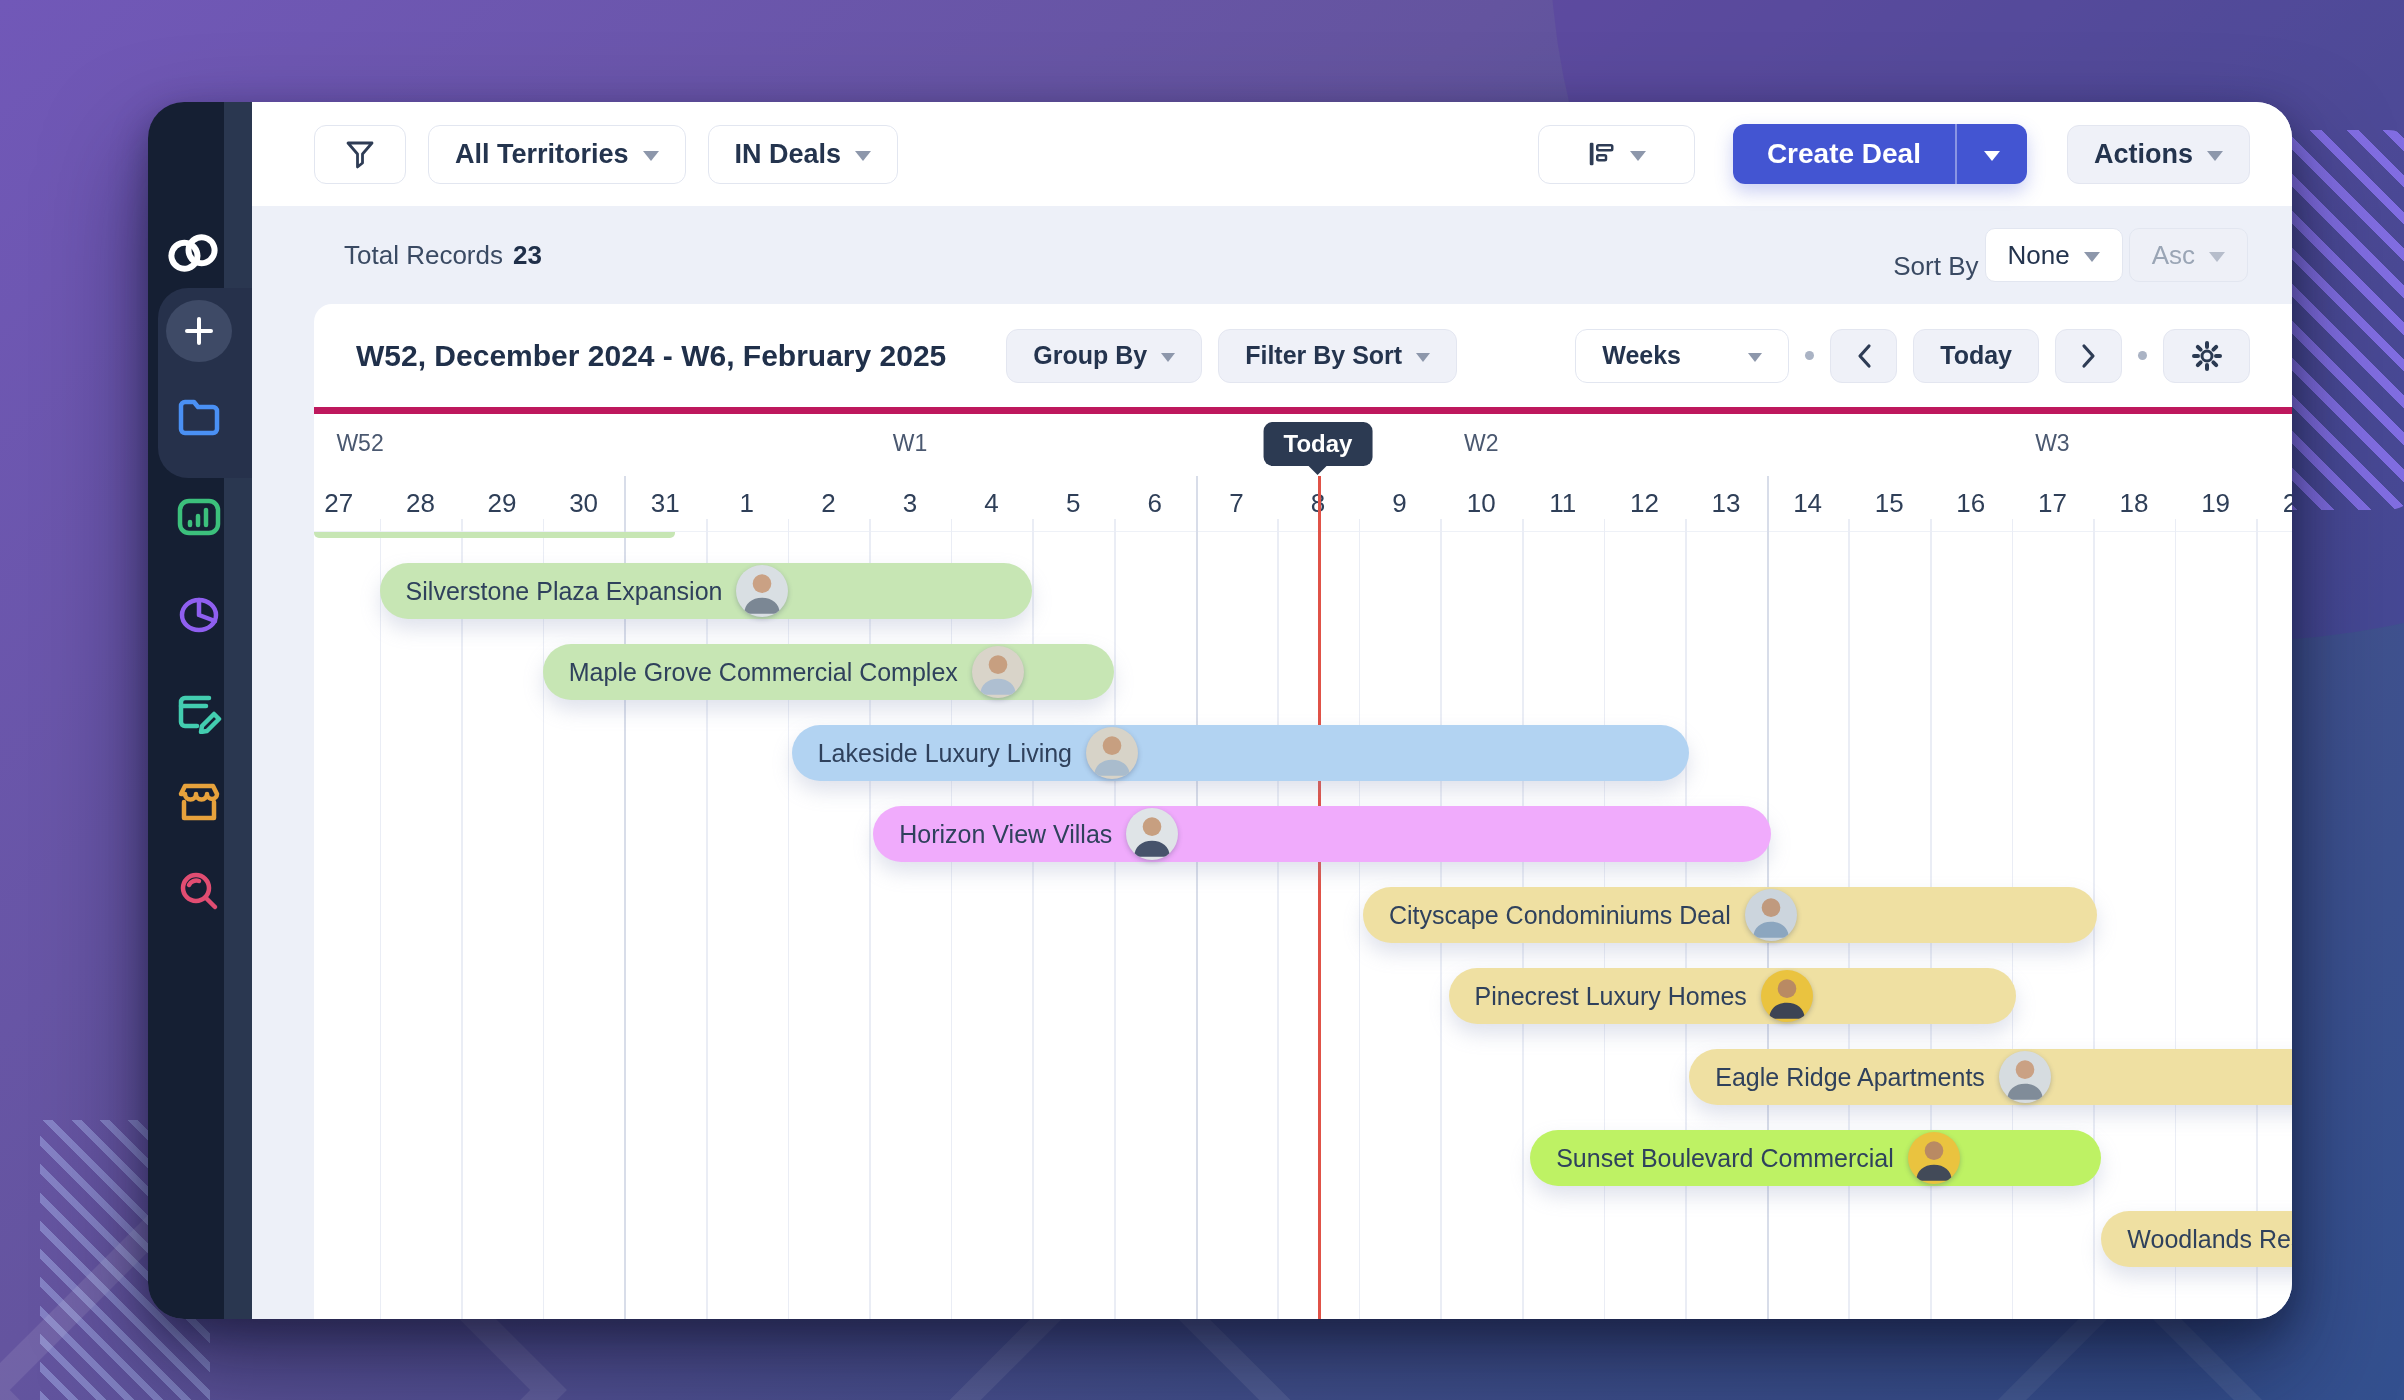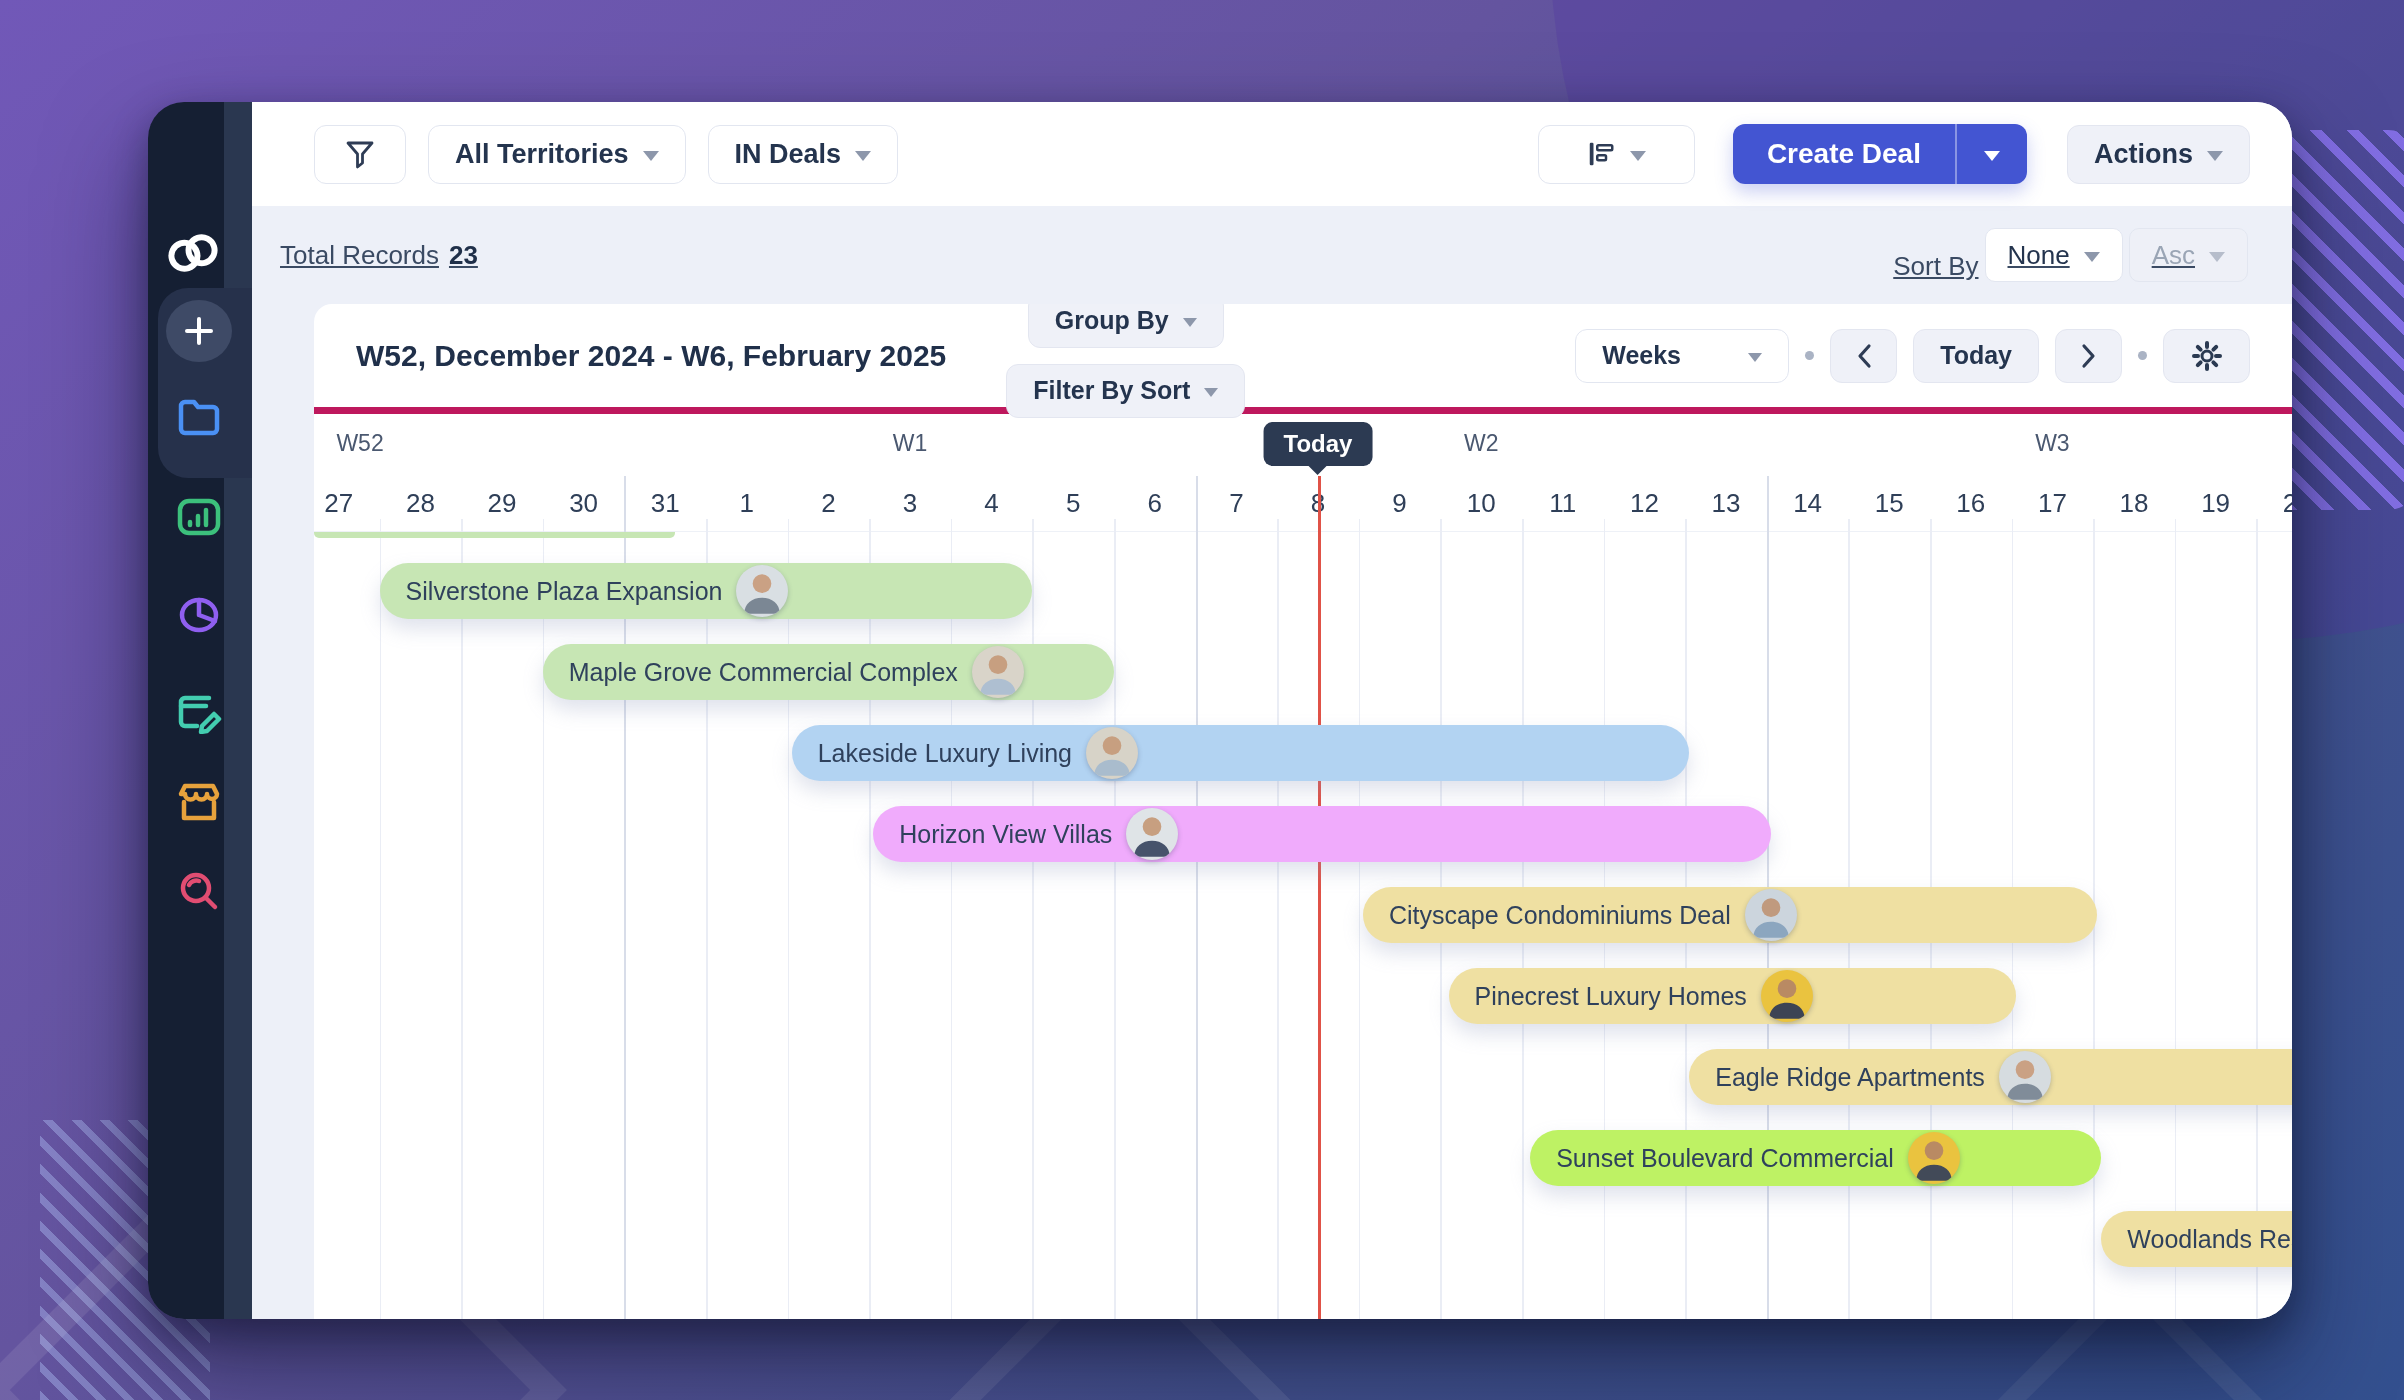--- a/index.html
+++ b/index.html
@@ -53,34 +53,34 @@
   .spacer { flex:1; }
   .create-split { display:inline-flex; height:60px; border-radius:12px; overflow:hidden;
     margin:0 40px 0 38px; box-shadow:0 8px 18px rgba(67,85,212,0.28); }
   .create-main { background:#4355d2; color:#fff; border:none; font-family:inherit; font-size:28px;
     font-weight:700; padding:0 34px; cursor:pointer; }
   .create-caret { background:#4355d2; border:none; border-left:2px solid rgba(255,255,255,0.38);
     width:72px; cursor:pointer; display:flex; align-items:center; justify-content:center; }
   .create-caret .caret { border-top-color:#fff; }
 
   .records-row { height:98px; flex:0 0 98px; display:flex; align-items:center;
-    padding:0 44px 0 28px; font-size:26px; color:#3a4a63;text-decoration:underline; }
+    padding:0 44px 0 92px; font-size:26px; color:#3a4a63; }
   .records-row b { color:#1f2f49; margin-left:10px; font-weight:700; }
   .sort-group { margin-left:auto; display:flex; align-items:flex-end; gap:6px; }
   .btn.small { height:54px; font-size:26px; padding:0 22px; border-radius:10px; }
   .btn.disabled { background:#eef0f7; color:#9aa5b5; cursor:default; }
   .btn.disabled .caret { border-top-color:#b6bdcb; }
 
   
   .panel { flex:1; margin-left:62px; background:#fff; border-radius:18px 0 0 0;
     display:flex; flex-direction:column; overflow:hidden; position:relative; }
   .panel-head { height:110px; flex:0 0 110px; display:flex; align-items:center;
     padding:0 42px; border-bottom:7px solid #be185d; }
   .panel-title { font-size:30px; font-weight:700; color:#20304a; margin-right:60px; white-space:nowrap; }
-  .ph-group { display:flex; align-items:center; gap:16px;flex-direction:column; }
+  .ph-group { display:flex; align-items:center; gap:16px; }
   .ph-right { margin-left:auto; display:flex; align-items:center; gap:16px; }
   .btn.ctrl { height:54px; font-size:25px; border-radius:12px; }
   .btn.ctrl .caret { border-left-width:7px; border-right-width:7px; border-top-width:9px; }
   .weeks-select { min-width:214px; justify-content:space-between; font-weight:600; }
   .dot-sep { width:9px; height:9px; border-radius:50%; background:#aab3c4; flex:0 0 9px; }
   .nav-btn { width:67px; padding:0; }
   .gear-btn { width:87px; padding:0; }
 
   
   .timeline { flex:1; position:relative; overflow:hidden; }

